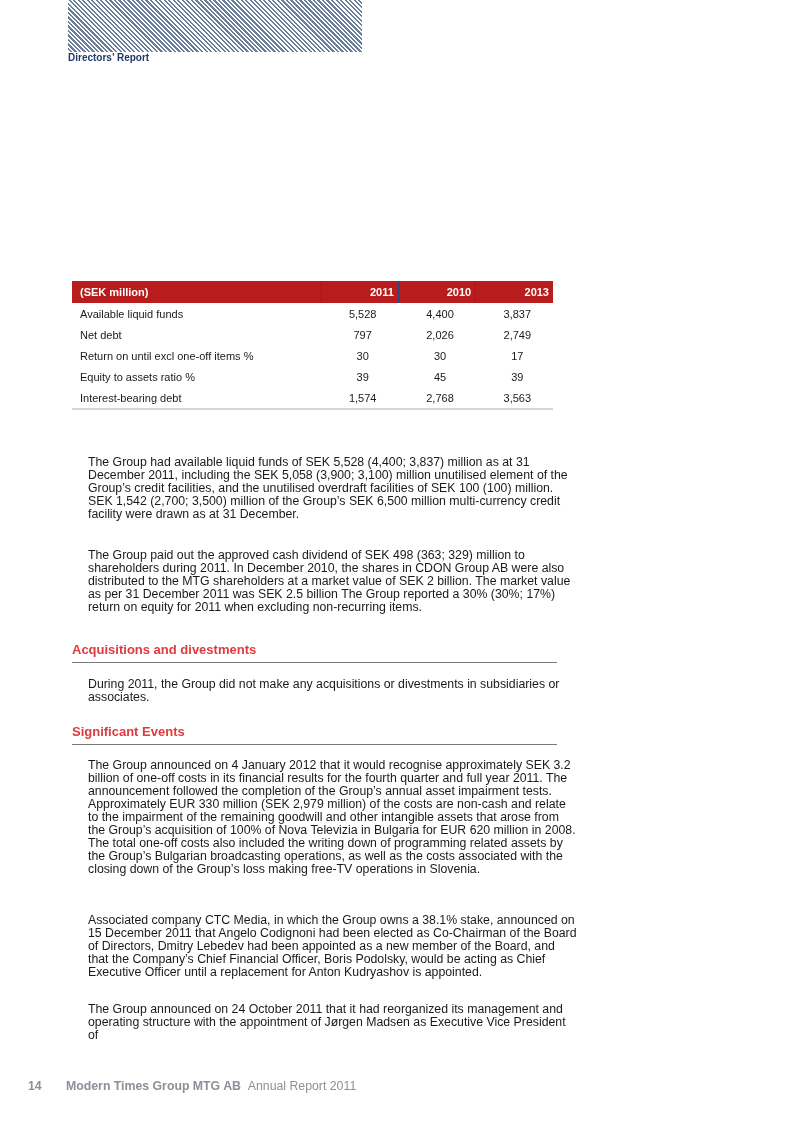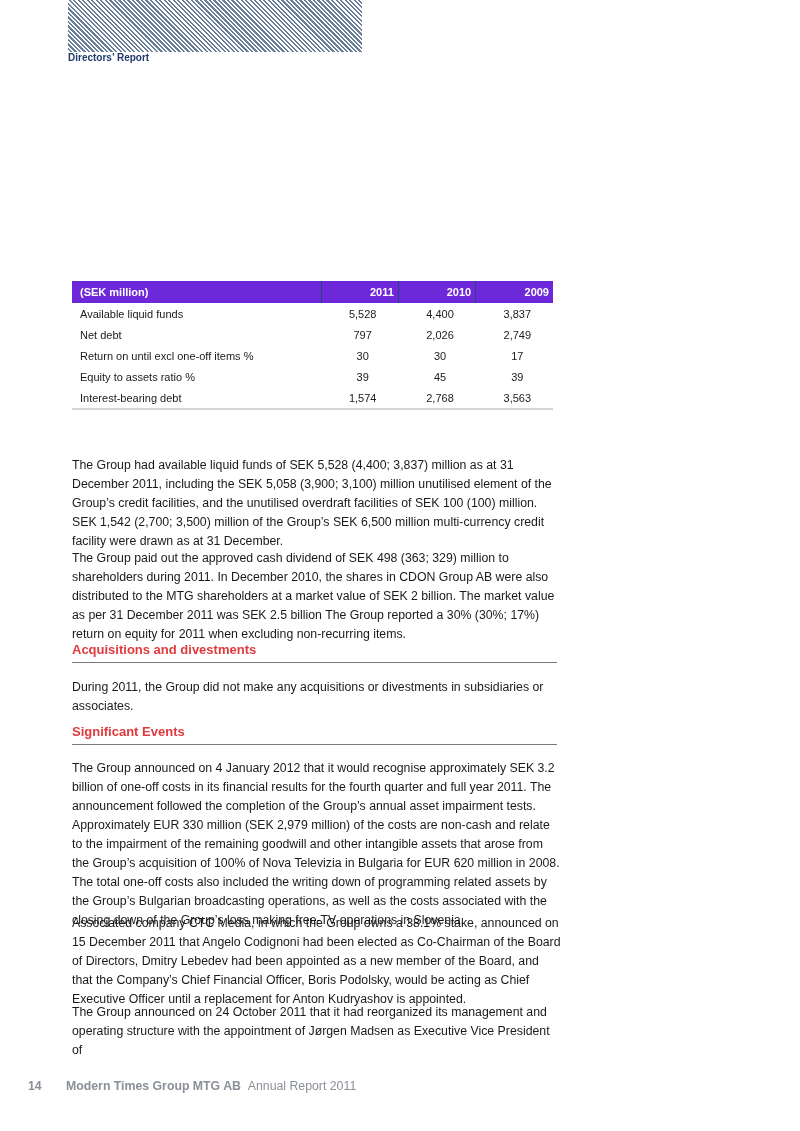--- a/index.html
+++ b/index.html
@@ -13,34 +13,34 @@
       opacity: 0.85;
     }
     .section-label {
       position: absolute; left: 68px; top: 52px; font-size: 10px; font-weight: bold; color: #1f3a6a;
     }
     .kpi-table {
       position: absolute; left: 72px; top: 281px; width: 481px; border-collapse: collapse;
       font-size: 11px;
     }
     .kpi-table th {
-      background: #6d28d9; color: #ffffff; font-weight: bold; height: 22px; padding: 0 4px 0 8px;
+      background: #b91c1c; color: #ffffff; font-weight: bold; height: 22px; padding: 0 4px 0 8px;
       text-align: right; white-space: nowrap;
       border-left: 1px solid #24467a;
     }
     .kpi-table th.label { text-align: left; border-left: none; }
     .kpi-table td {
       height: 21px; padding: 0 2px 0 8px; text-align: center; color: #1a1a1a;
     }
     .kpi-table td.label { text-align: left; }
     .kpi-table tr.last td { border-bottom: 2px solid #d6d6d6; }
     .kpi-table col.c-label { width: 248px; }
     .kpi-table col.c-num { width: 77px; }
     .body {
-      position: absolute; left: 72px; width: 490px; font-size: 12.3px; line-height: 19px; color: #1a1a1a;
+      position: absolute; left: 88px; width: 490px; font-size: 12.3px; line-height: 13px; color: #1a1a1a;
     }
     .body p { margin: 0; }
     .heading {
       position: absolute; left: 72px; width: 485px; font-size: 13px; font-weight: bold; color: #e03a3e;
       padding-bottom: 5px; border-bottom: 1px solid #7a7a7a;
     }
     .footer {
       position: absolute; left: 28px; top: 1079px; font-size: 12.3px; color: #8a8f98;
     }
     .footer .page { font-weight: bold; display: inline-block; width: 38px; }
@@ -57,21 +57,21 @@
     <col class="c-label">
       <col class="c-num">
       <col class="c-num">
       <col class="c-num">
   </colgroup>
   <thead>
     <tr>
       <th class="label">(SEK million)</th>
       <th>2011</th>
       <th>2010</th>
-      <th>2009</th>
+      <th>2013</th>
     </tr>
   </thead>
   <tbody>
     <tr>
       <td class="label">Available liquid funds</td>
       <td>5,528</td>
       <td>4,400</td>
       <td>3,837</td>
     </tr>
     <tr>

